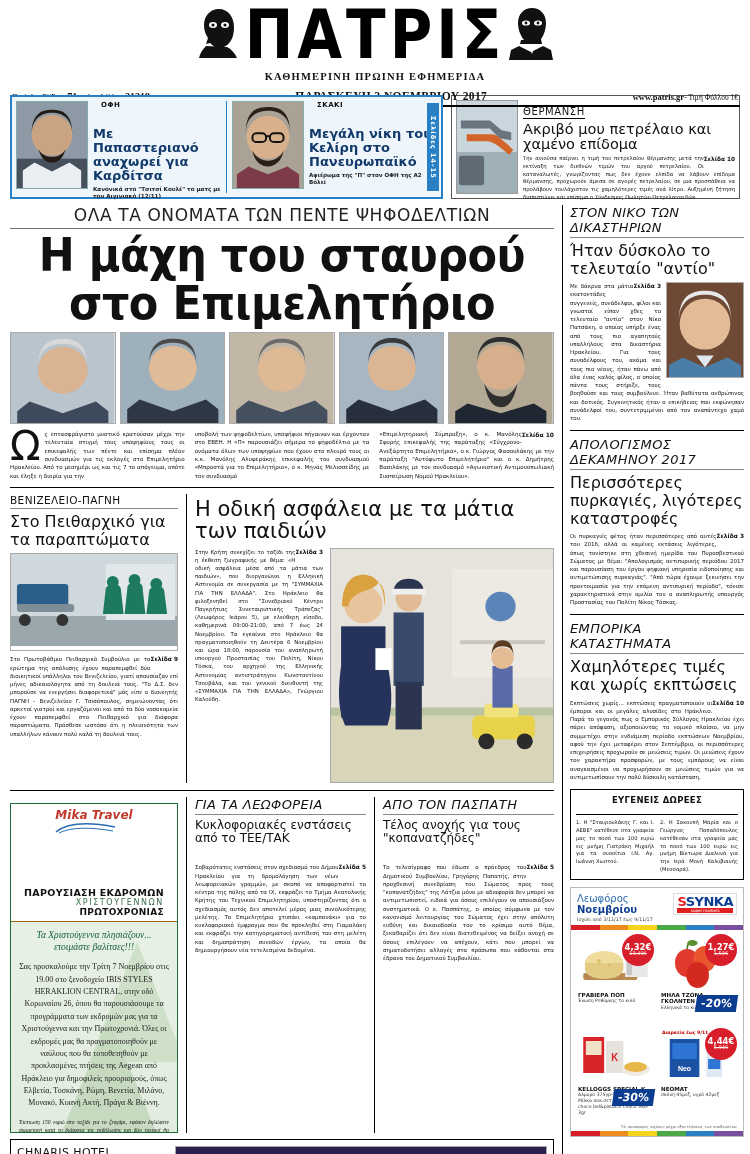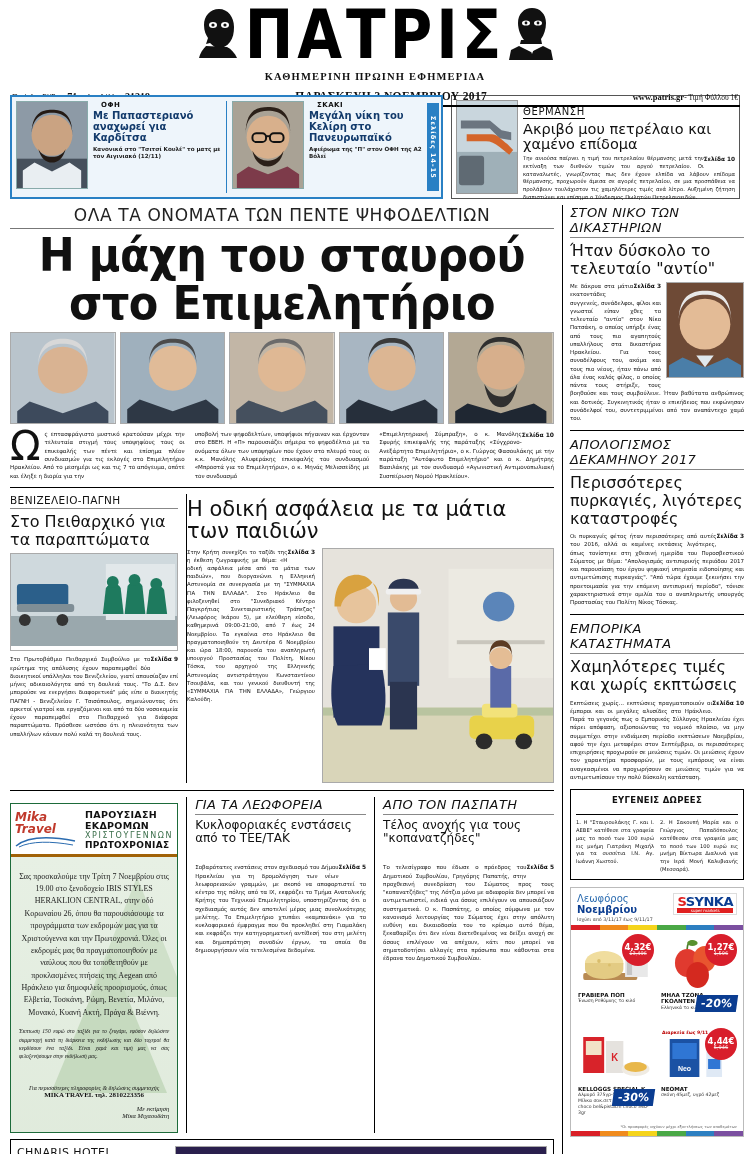--- a/index.html
+++ b/index.html
@@ -41,22 +41,22 @@
   .topband { display: flex; gap: 8px; margin-top: 5px; height: 104px; }
   .sports-box {
     flex: 0 0 432px; border: 2px solid #2980c4; background: #eef5fb;
     display: flex; position: relative; padding: 4px;
   }
   .sport-item { display: flex; gap: 5px; width: 205px; }
   .sport-item .ph { width: 72px; height: 88px; border: 1px solid #8aa; flex: 0 0 72px; }
   .sport-txt { flex: 1; min-width: 0; }
   .sport-kicker { font-size: 7px; font-weight: bold; letter-spacing: .5px; color: #111; margin-left: 8px; }
   .sport-head {
-    font-size: 10px; font-weight: bold; line-height: 1.08; color: #123a6b;
-    margin-top: 2px; font-family: "DejaVu Sans", sans-serif;
+    font-size: 13px; font-weight: bold; line-height: 1.08; color: #123a6b;
+    margin-top: 18px; font-family: "DejaVu Sans", sans-serif;
   }
   .sport-sub { font-size: 5.6px; font-weight: bold; line-height: 1.25; margin-top: 3px; color: #222; }
   .sport-div { width: 1px; background: #2980c4; margin: 0 5px; }
   .pages-tab {
     position: absolute; right: 2px; top: 6px; bottom: 6px; width: 12px;
     background: #2980c4; color: #fff; font-size: 6.5px; font-weight: bold;
     writing-mode: vertical-rl; text-orientation: mixed;
     display: flex; align-items: center; justify-content: center; letter-spacing: 1px;
   }
   .heat-box { flex: 1; border: 1px solid #555; display: flex; padding: 4px; gap: 5px; }
@@ -89,21 +89,21 @@
     float: left; font-size: 40px; line-height: .78; font-weight: 400;
     margin: 1px 4px 0 0; font-family: "DejaVu Sans", sans-serif;
   }
   .lead-body .pg { font-weight: bold; font-size: 6px; float: right; }
 
   .hr-thin { border-top: 1px solid #000; margin: 7px 0 6px; }
 
   
   .row2 { display: flex; gap: 8px; }
   .r2-left { flex: 0 0 168px; }
-  .r2-right { flex: 1; border-left: 1px solid #000; padding-left: 0; }
+  .r2-right { flex: 1; border-left: 1px solid #000; padding-left: 8px; }
 
   .kicker {
     font-size: 10.5px; letter-spacing: .4px; color: #111;
     border-bottom: 1px solid #888; padding-bottom: 2px; display: block;
   }
   .kicker-sm { font-size: 13px; font-style: italic; }
   .head2 { font-size: 16px; line-height: 1.1; margin: 4px 0 5px; font-weight: 400; }
   .head3 { font-size: 12px; line-height: 1.12; margin: 4px 0 18px; font-weight: 400; }
   .head-big { font-size: 21px; line-height: 1.06; margin: 4px 0 5px; font-weight: 400; }
   .photo { border: 1px solid #aaa; width: 100%; }
@@ -115,24 +115,24 @@
   .road-txt { flex: 0 0 128px; font-size: 5.4px; line-height: 1.52; text-align: justify; }
   .road-img { flex: 1; height: 235px; border: 1px solid #aaa; }
 
   
   .row3 { display: flex; gap: 8px; margin-top: 7px; border-top: 1px solid #000; padding-top: 6px; }
   .r3-col { flex: 1; }
   .r3-col + .r3-col { border-left: 1px solid #000; padding-left: 8px; }
 
   
   .ad-mika { border: 1px solid #1d6b3a; margin-top: 6px; height: 330px; position: relative; overflow: hidden; background: #fff; }
-  .mika-top { display: flex; align-items: center; gap: 8px; padding: 5px 4px 4px; border-bottom: 3px solid #a16207; }
+  .mika-top { display: flex; align-items: center; gap: 16px; padding: 5px 4px 4px; border-bottom: 1px solid #a16207; flex-direction: column; }
   .mika-logo { flex: 0 0 62px; color: #c0392b; font-style: italic; font-weight: bold; font-size: 12px; line-height: 1; }
   .mika-logo .swoosh { display: block; height: 13px; }
-  .mika-inv { flex: 1; text-align: left; }
+  .mika-inv { flex: 1; text-align: right; }
   .mika-inv .l1 { font-size: 9.5px; font-weight: bold; letter-spacing: .3px; }
   .mika-inv .l2 { font-size: 8px; letter-spacing: 1.6px; color: #3a6e4a; }
   .mika-inv .l3 { font-size: 9px; font-weight: bold; letter-spacing: .3px; }
   .mika-body {
     position: relative; background: linear-gradient(180deg,#e7f0e4 0%,#dfeadb 100%);
     height: 100%; padding: 7px 8px; font-family: "Liberation Serif", serif; text-align: center;
   }
   .tree { position: absolute; right: -8px; top: 20px; width: 0; height: 0;
     border-left: 48px solid transparent; border-right: 48px solid transparent;
     border-bottom: 120px solid #cfe0c9; }
@@ -435,20 +435,21 @@
               </div>
               <div class="mika-inv">
                 <div class="l1">ΠΑΡΟΥΣΙΑΣΗ ΕΚΔΡΟΜΩΝ</div>
                 <div class="l2">ΧΡΙΣΤΟΥΓΕΝΝΩΝ</div>
                 <div class="l3">ΠΡΩΤΟΧΡΟΝΙΑΣ</div>
               </div>
             </div>
             <div class="mika-body">
               <div class="tree"></div>
               <div class="tree2"></div>
+              <div class="mika-l1">Τα Χριστούγεννα πλησιάζουν... ετοιμάστε βαλίτσες!!!</div>
               <div class="mika-p">Σας προσκαλούμε την Τρίτη 7 Νοεμβρίου στις 19.00 στο ξενοδοχείο IBIS STYLES HERAKLION CENTRAL, στην οδό Κορωναίου 26, όπου θα παρουσιάσουμε τα προγράμματα των εκδρομών μας για τα Χριστούγεννα και την Πρωτοχρονιά. Όλες οι εκδρομές μας θα πραγματοποιηθούν με ναύλους που θα τοποθετηθούν με προκλασμένες πτήσεις της Aegean από Ηράκλειο για δημοφιλείς προορισμούς, όπως Ελβετία, Τοσκάνη, Ρώμη, Βενετία, Μιλάνο, Μονακό, Κυανή Ακτή, Πράγα &amp; Βιέννη.</div>
               <div class="mika-note">Έκπτωση 150 ευρώ στο ταξίδι για το ζευγάρι, εφόσον δηλώσετε συμμετοχή κατά τη διάρκεια της εκδήλωσης και δύο τυχεροί θα κερδίσουν ένα ταξίδι. Είναι χαρά και τιμή μας να σας φιλοξενήσουμε στην εκδήλωσή μας.</div>
               <div class="mika-contact">
                 <div>Για περισσότερες πληροφορίες &amp; δηλώσεις συμμετοχής</div>
                 <b>MIKA TRAVEL  τηλ. 2810223356</b>
               </div>
               <div class="mika-sign">
                 <div>Με εκτίμηση</div>
                 <div>Μίκα Μιχαουδάτη</div>
               </div>

